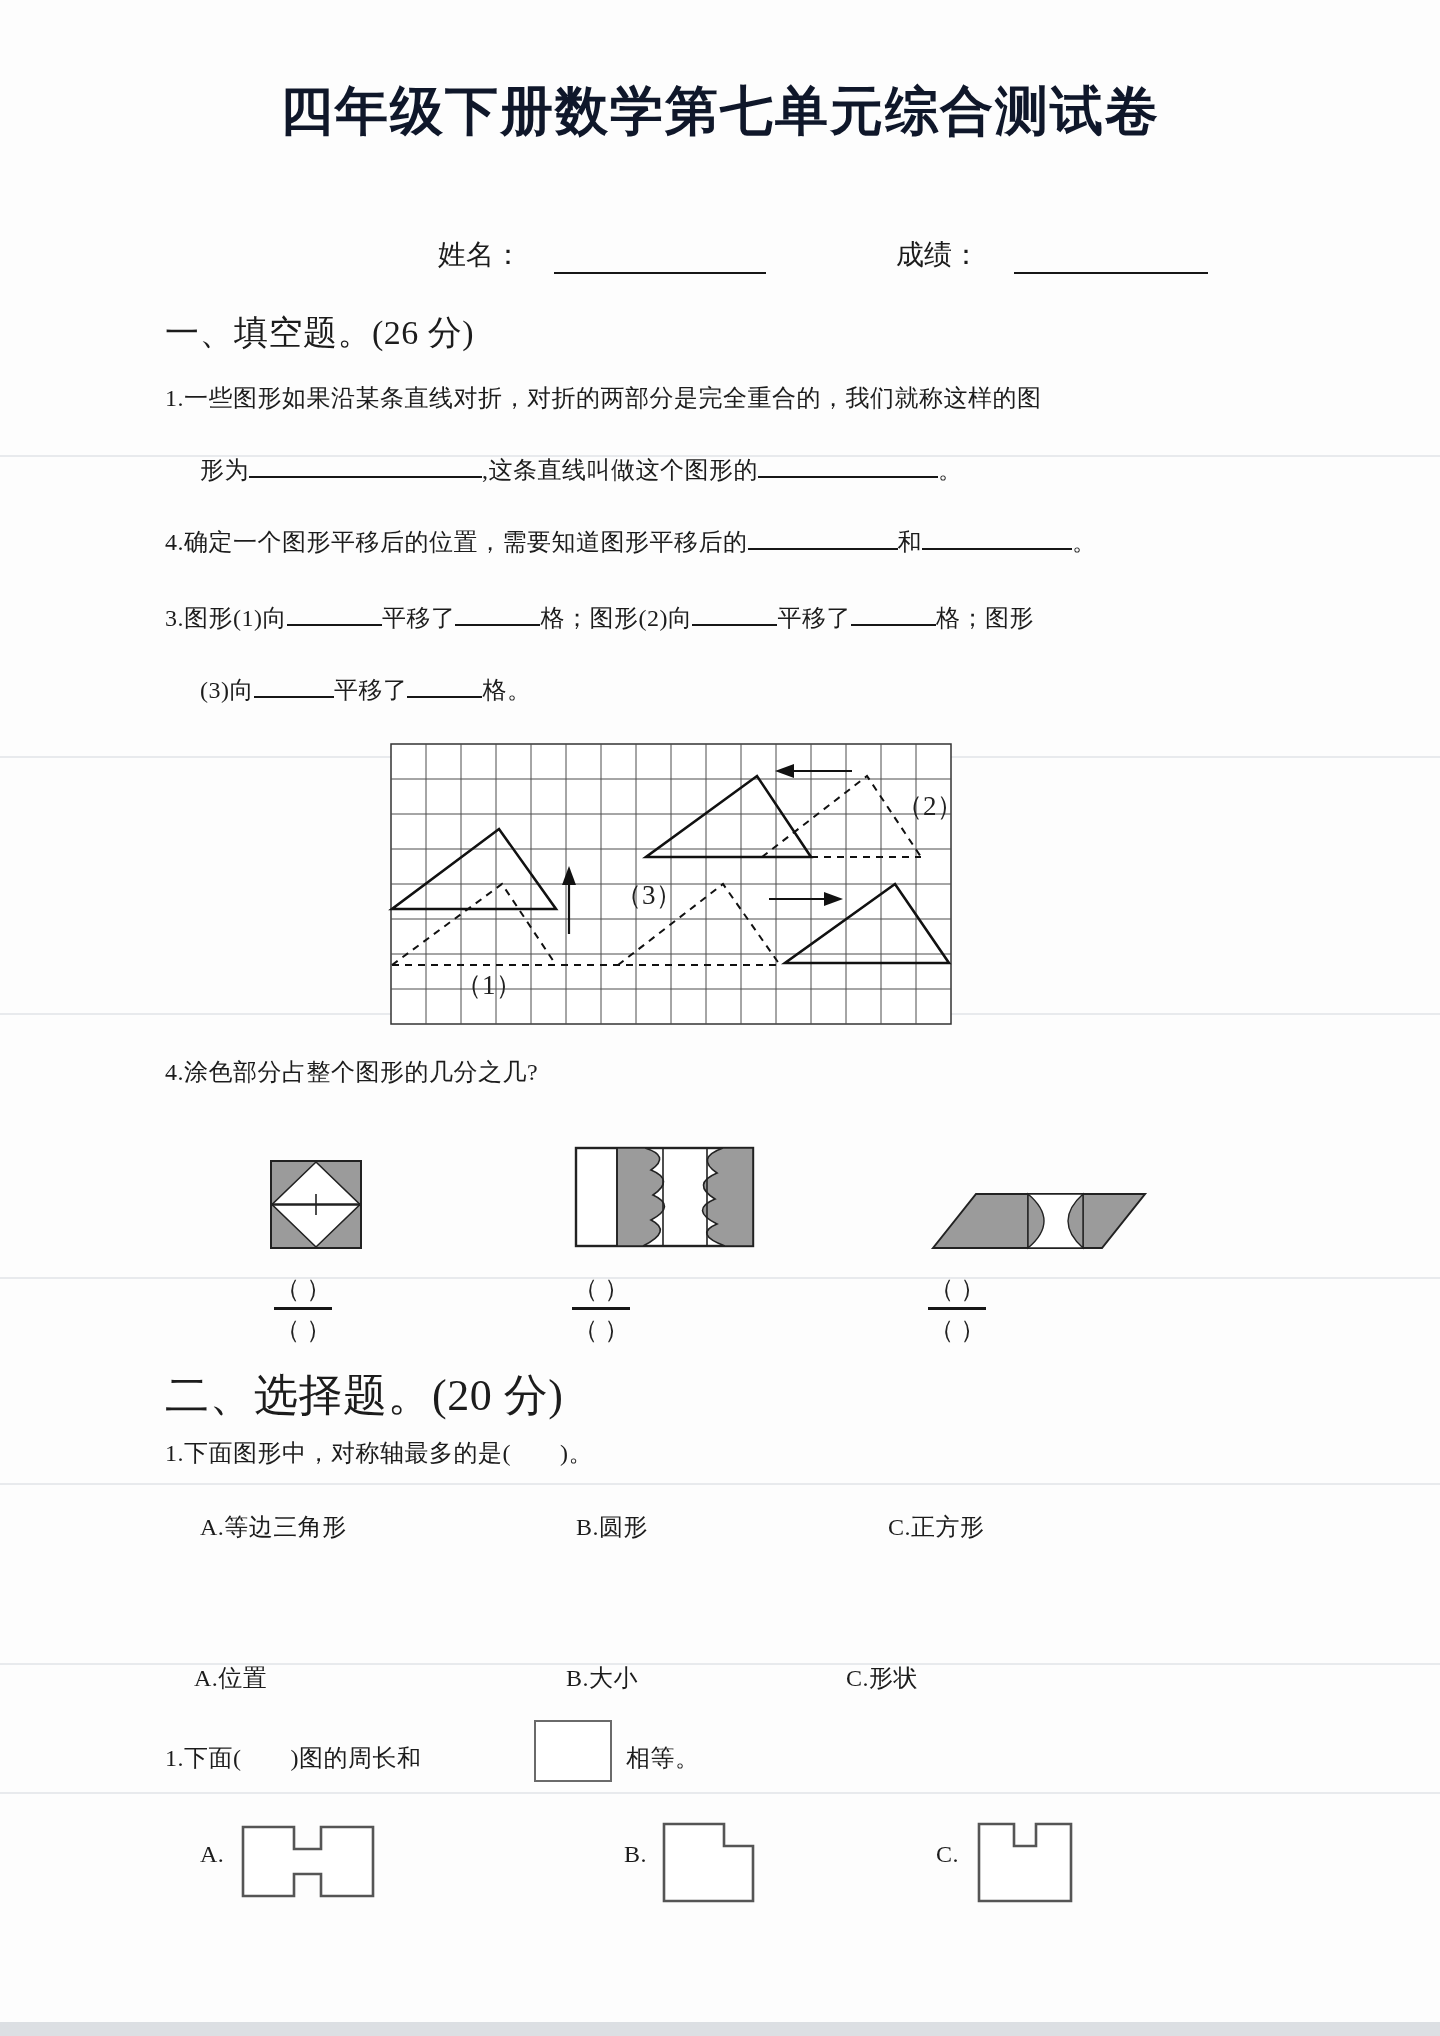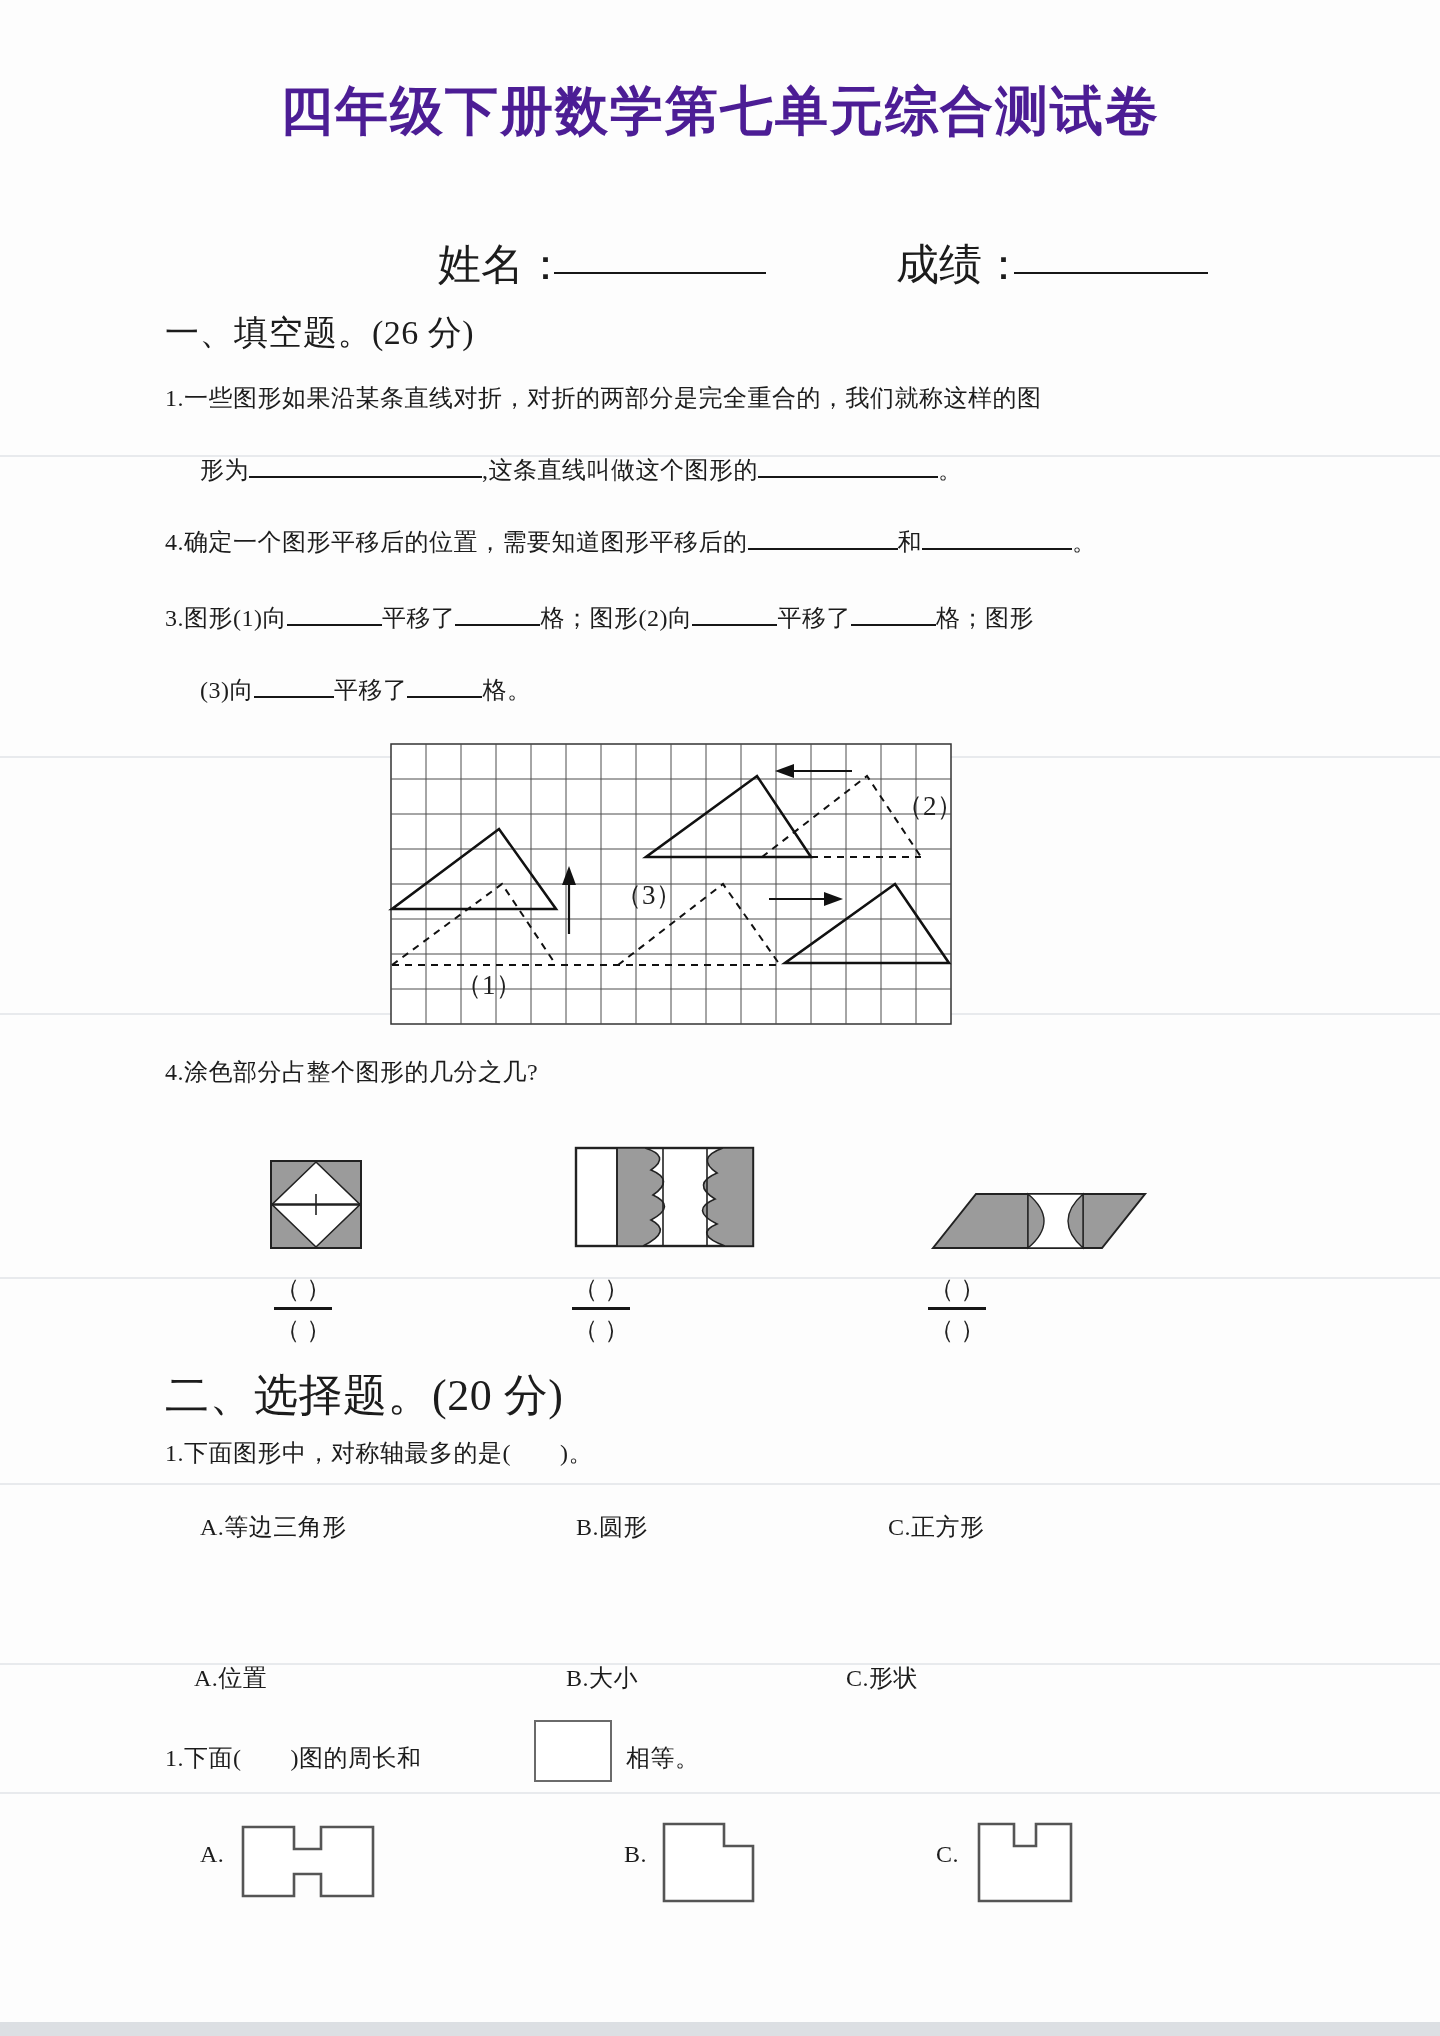--- a/index.html
+++ b/index.html
@@ -1,21 +1,21 @@
 <!DOCTYPE html>
 <html><head>
 <meta charset="utf-8">
 <style>
   html,body{margin:0;padding:0;background:#ffffff;}
   .page{position:relative;width:1440px;height:2036px;background:#fdfdfd;overflow:hidden;
         font-family:"Liberation Serif","DejaVu Serif",serif;color:#1c1c1c;}
   .title{position:absolute;left:0;top:76px;width:1440px;text-align:center;
          font-family:Liberation Mono, monospace;
-         font-weight:900;font-size:53px;letter-spacing:2px;color:#4c1d95;}
-  .t{position:absolute;font-size:43px;white-space:nowrap;}
+         font-weight:900;font-size:53px;letter-spacing:2px;color:#0f172a;}
+  .t{position:absolute;font-size:28px;white-space:nowrap;}
   .line{position:absolute;font-size:24px;white-space:nowrap;letter-spacing:0.5px;}
   .blank{display:inline-block;height:1.02em;border-bottom:2px solid #171717;vertical-align:baseline;}
   .ablank{position:absolute;border-bottom:2px solid #171717;height:30px;}
   .fraction{position:absolute;width:90px;display:flex;flex-direction:column;align-items:center;font-size:25px;color:#222;}
   .fraction .bar{width:58px;border-top:3px solid #171717;margin:2px 0 3px 0;}
   .qbox{position:absolute;width:74px;height:58px;border:2px solid #6a6a6a;background:#fff;}
   .scanline{position:absolute;left:0;width:1440px;height:2px;background:rgba(185,192,202,0.30);}
   .bottomstrip{position:absolute;left:0;top:2022px;width:1440px;height:14px;background:#dcdfe3;}
   svg{position:absolute;overflow:visible;}
   svg text{font-family:"Liberation Serif","DejaVu Serif",serif;}

